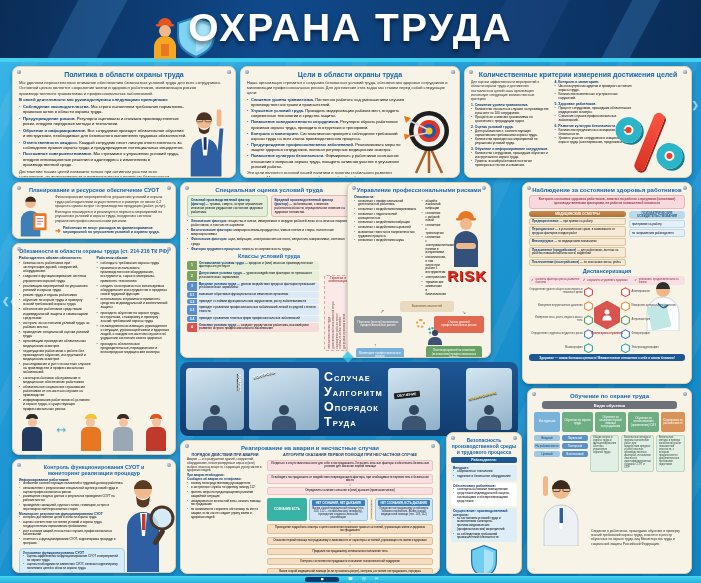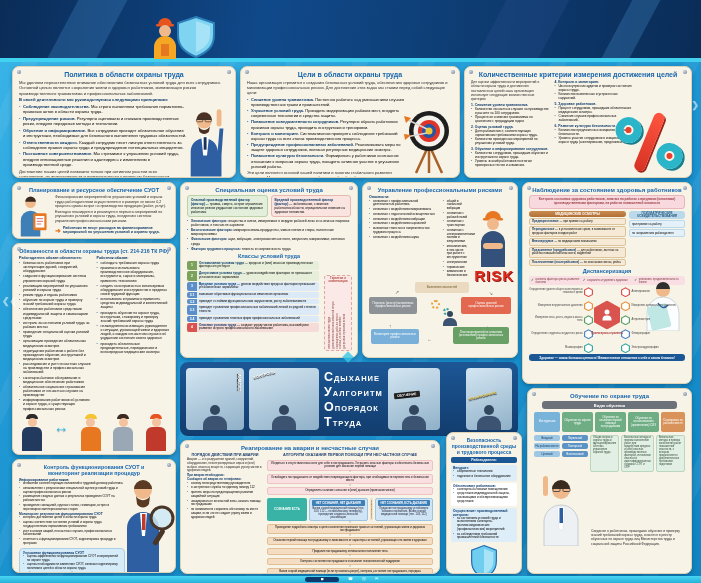--- a/index.html
+++ b/index.html
@@ -166,20 +166,21 @@
 
   <svg class="il" style="left:148px;top:11px;width:72px;height:48px" viewBox="0 0 72 48">
     <path d="M10 14 A7 7 0 0 1 24 14 Z" fill="#e8541f"></path>
     <rect x="8" y="13" width="18" height="2.5" rx="1.2" fill="#e8541f"></rect>
     <circle cx="17" cy="20" r="6" fill="#f0b98c"></circle>
     <path d="M6 48 V36 A11 11 0 0 1 28 36 V48 Z" fill="#f5a623"></path>
     <rect x="13" y="33" width="8" height="12" fill="#e87722"></rect>
     <path d="M48 6 L66 12 V24 C66 35 60 41 48 46 C36 41 30 35 30 24 V12 Z" fill="#7fd4f2" stroke="#2a7fb8" stroke-width="2"></path>
     <path d="M48 10 L62 15 V24 C62 32 57 37 48 41 Z" fill="#b8e9fa" opacity=".7"></path>
   </svg>
+  <div class="title">ОХРАНА ТРУДА</div>
 
   <div class="card" style="left:12px;top:66px;width:224px;height:112px">
     <div class="ct ct7">Политика в области охраны труда</div>
     <p class="tx f42">Мы уделяем первостепенное внимание обеспечению безопасных условий труда для всех сотрудников. Основной целью является сохранение жизни и здоровья работников, минимизация рисков производственного травматизма и профессиональных заболеваний.</p>
     <p class="tx f42 b" style="margin:1px 0">В своей деятельности мы руководствуемся следующими принципами:</p>
     <ul class="bl f42" style="width:168px">
         <li><span class="b">Соблюдение законодательства.</span><span> Мы строго выполняем требования нормативно-правовых актов в области охраны труда.</span></li>
         <li><span class="b">Предупреждение рисков.</span><span> Регулярно оцениваем и снижаем производственные риски, внедряя передовые методы и технологии.</span></li>
         <li><span class="b">Обучение и информирование.</span><span> Все сотрудники проходят обязательное обучение и инструктажи, необходимые для безопасного выполнения трудовых обязанностей.</span></li>
         <li><span class="b">Ответственность каждого.</span><span> Каждый сотрудник несет личную ответственность за соблюдение правил охраны труда и предупреждение потенциальных инцидентов.</span></li>
@@ -450,21 +451,21 @@
       <div class="glist">
           <div class="gitem">повышенная оплата труда</div>
           <div class="gitem">дополнительный оплачиваемый отпуск</div>
           <div class="gitem">сокращенное рабочее время</div>
           <div class="gitem">молоко, лечебное питание</div>
           <div class="gitem">досрочная страховая пенсия</div>
         </div>
     </div>
   </div>
 
-  <div class="card" style="left:362px;top:182px;width:156px;height:176px">
+  <div class="card" style="left:347px;top:182px;width:144px;height:176px">
     <div class="ct" style="font-size:5.8px">Управление профессиональными рисками</div>
     <div class="b f36">Опасности:</div>
     <div class="rcols">
       <ul class="bl f3" style="width:52%">
           <li>связанные с профессиональной деятельностью работника</li>
           <li>связанные с воздействием микроклимата</li>
           <li>связанные с недостаточной освещенностью</li>
           <li>связанные с воздействием вибрации</li>
           <li>связанные с воздействием аэрозолей</li>
           <li>вызванные тяжестью и напряженностью трудового процесса</li>
@@ -520,33 +521,33 @@
     <div class="photo" style="width:70px">
       <div class="psn">
           <div class="h"></div>
           <div class="s"></div>
         </div>
       <div class="cap" style="left:4px;top:4px;transform:rotate(-16deg)">КОНТРОЛЬ</div>
     </div>
     <div class="suot-text">
         <div class="sline">
         <span class="sbig">С</span>
-          <span class="srest">ДЫХАНИЕ</span>
+          <span class="srest">СЛУЧАЕ</span>
       </div>
         <div class="sline">
         <span class="sbig">У</span>
           <span class="srest">АЛГОРИТМ</span>
       </div>
         <div class="sline">
         <span class="sbig">О</span>
           <span class="srest">ПОРЯДОК</span>
       </div>
         <div class="sline">
         <span class="sbig">Т</span>
-          <span class="srest">ТРУДА</span>
+          <span class="srest">РУДА</span>
       </div>
       </div>
     <div class="photo" style="width:52px">
       <div class="psn">
           <div class="h"></div>
           <div class="s"></div>
         </div>
       <div class="cap board" style="left:6px;top:24px;font-size:3.5px">ОБУЧЕНИЕ</div>
     </div>
     <div class="photo" style="width:46px;margin-left:auto">

